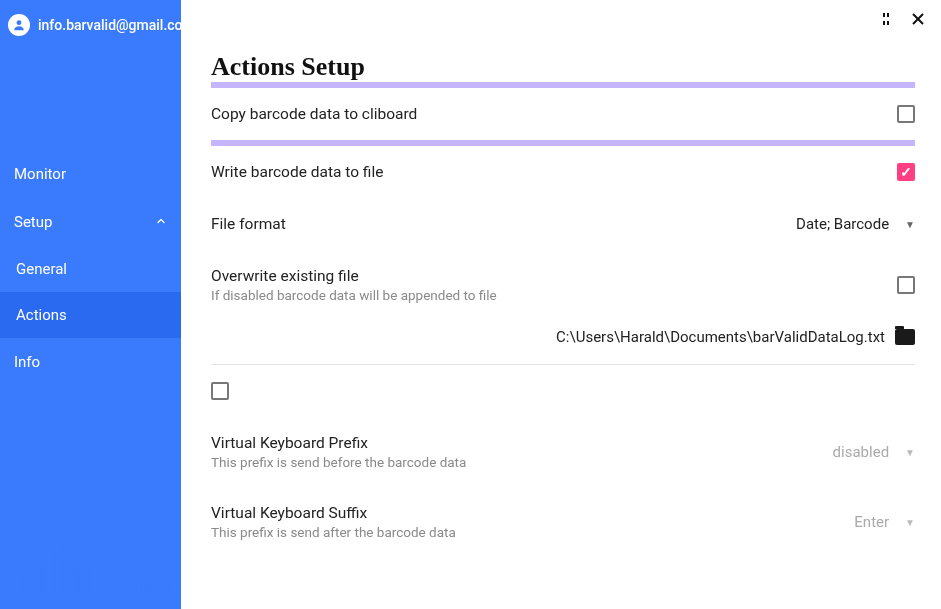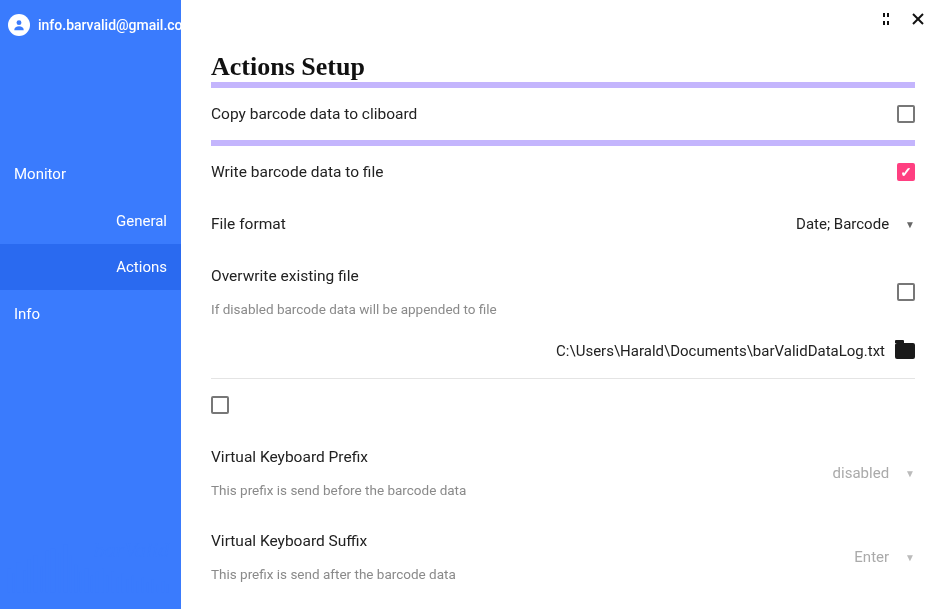--- a/index.html
+++ b/index.html
@@ -8,36 +8,36 @@
     
     
     .sidebar { width: 181px; background: #3a7bfd; color: #fff; display: flex; flex-direction: column; position: relative; }
     .sidebar-header { display: flex; align-items: center; padding: 14px 10px 14px 8px; gap: 8px; }
     .sidebar-header .avatar-circle { width: 22px; height: 22px; background: #fff; border-radius: 50%; display: flex; align-items: center; justify-content: center; color: #3a7bfd; flex-shrink: 0; }
     .sidebar-header .email { font-size: 14px; font-weight: 500; }
     .nav { margin-top: 100px; }
     .nav-item { padding: 15px 14px; font-size: 15px; cursor: pointer; display: flex; align-items: center; justify-content: space-between; }
     .nav-item .chev { font-size: 14px; }
     .sub-nav { }
-    .sub-item { padding: 14px 14px 14px 16px; font-size: 15px; cursor: pointer; text-align: right; }
+    .sub-item { padding: 14px 14px 14px 16px; font-size: 15px; cursor: pointer; }
     .sub-item.active { background: #2a6af0; }
     .logo-area { position: absolute; bottom: 8px; left: 0; right: 0; height: 78px; display: flex; align-items: flex-end; justify-content: flex-start; padding: 0 6px 4px 6px; }
     
     
     .main { flex: 1; position: relative; padding: 0 26px 0 30px; overflow: auto; }
     .window-controls { position: absolute; top: 10px; right: 14px; display: flex; gap: 14px; align-items: center; }
     .window-controls .ctrl { width: 18px; height: 18px; display: flex; align-items: center; justify-content: center; cursor: pointer; color: #222; }
     .page-title { font-family: Georgia, "Times New Roman", serif; font-size: 26px; font-weight: 700; color: #111; margin-top: 52px; }
     
     .row { border-top: 6px solid #c4b5fd; padding: 17px 0; display: flex; align-items: center; justify-content: space-between; gap: 12px; }
     .row:first-of-type { border-top: none; }
     .row.no-border { border-top: none; }
     .row-left { flex: 1; }
     .row-label { font-size: 15.5px; color: #222; }
-    .row-sub { font-size: 13.5px; color: #8a8a8a; margin-top: 16px; }
+    .row-sub { font-size: 13.5px; color: #8a8a8a; margin-top: 2px; }
     
     .checkbox { width: 18px; height: 18px; border: 2px solid #777; border-radius: 2px; display: flex; align-items: center; justify-content: center; cursor: pointer; background: #fff; }
     .checkbox.checked { background: #ff3f81; border-color: #ff3f81; color: #fff; }
     .checkbox.checked::after { content: "✓"; font-size: 14px; font-weight: bold; line-height: 1; }
     
     .dropdown-value { font-size: 15px; color: #222; display: flex; align-items: center; gap: 16px; cursor: pointer; }
     .dropdown-value.disabled { color: #aaa; }
     .dropdown-caret { font-size: 10px; color: #666; }
     .dropdown-value.disabled .dropdown-caret { color: #bbb; }
     
@@ -59,20 +59,28 @@
         <svg width="14" height="14" viewBox="0 0 24 24" fill="#3a7bfd">
             <circle cx="12" cy="8" r="4.2"></circle>
             <path d="M4 20c0-3.8 3.6-6 8-6s8 2.2 8 6v1H4v-1z"></path>
           </svg>
       </div>
       <div class="email">info.barvalid@gmail.com</div>
     </div>
     <div class="nav">
       <div class="nav-item">
         <span>Monitor</span>
+      </div>
+      <div class="nav-item">
+        <span>Setup</span>
+        <span class="chev">
+          <svg width="12" height="12" viewBox="0 0 24 24" fill="none" stroke="#fff" stroke-width="2.5" stroke-linecap="round" stroke-linejoin="round">
+              <polyline points="6 15 12 9 18 15"></polyline>
+            </svg>
+        </span>
       </div>
       <div class="sub-nav">
         <div class="sub-item">
           <span>General</span>
         </div>
         <div class="sub-item active">
           <span>Actions</span>
         </div>
       </div>
       <div class="nav-item">

